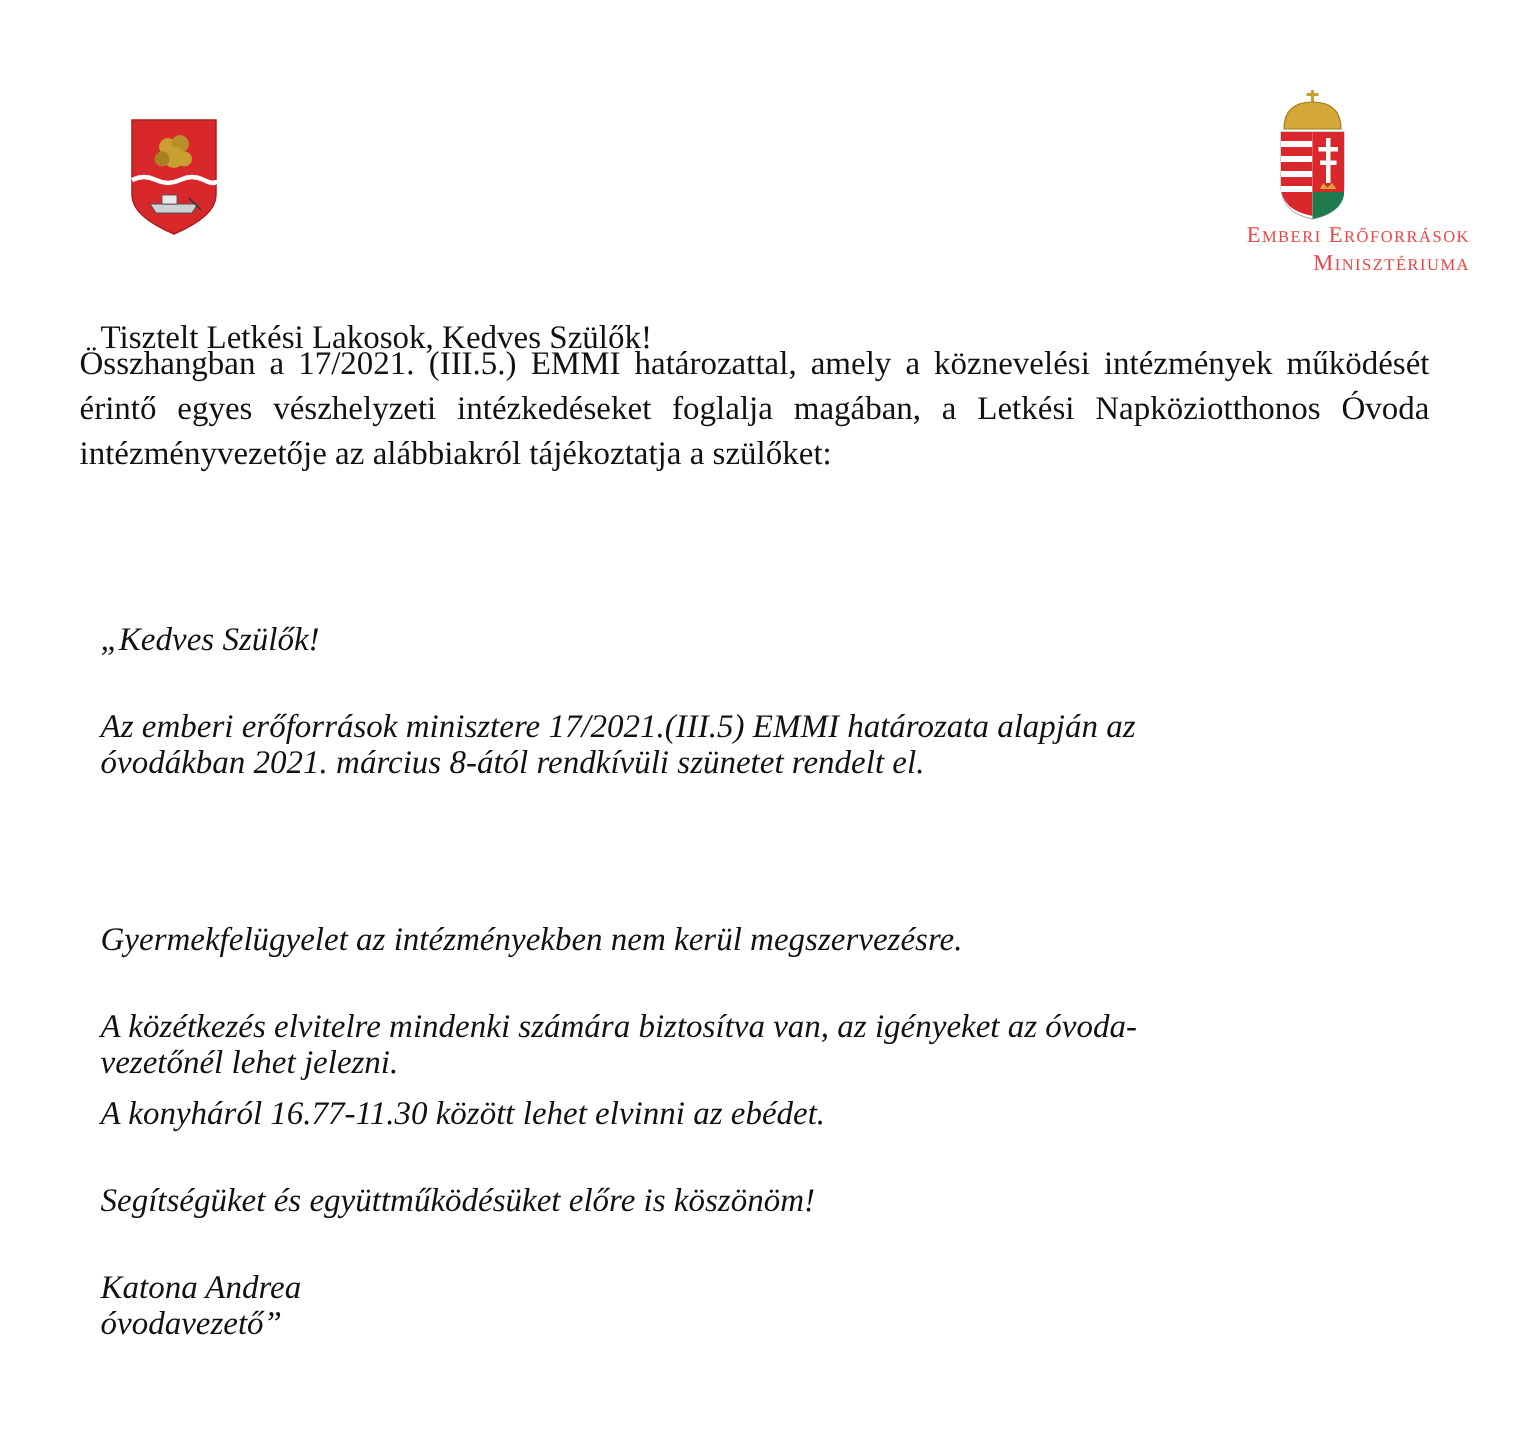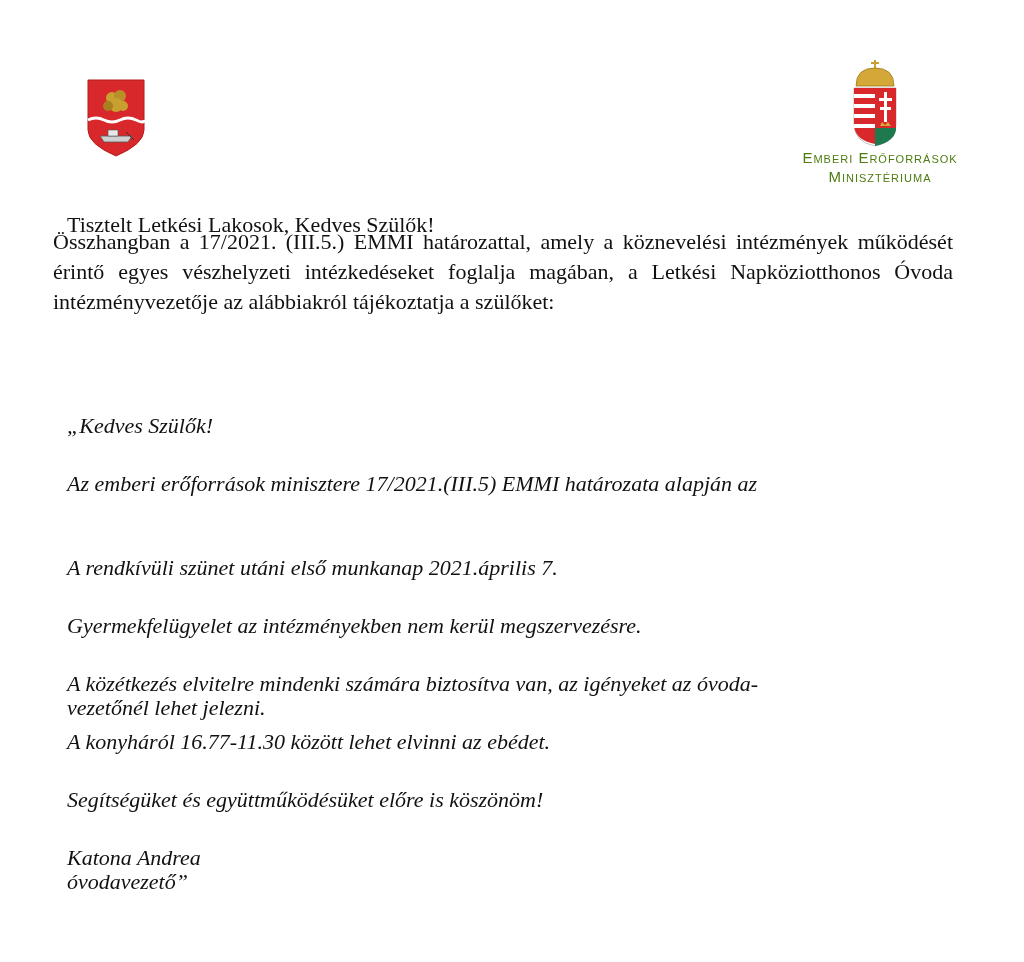--- a/index.html
+++ b/index.html
@@ -1,22 +1,22 @@
 <!DOCTYPE html>
 <html><head>
 <meta charset="utf-8">
 <style>
   html, body { margin:0; padding:0; background:#ffffff; }
   body { width:1024px; height:962px; position:relative; overflow:hidden; color:#111; }
   .page { position:absolute; left:0; top:0; width:1024px; height:962px; background:#fff; }
   .crest-left { position:absolute; left:86px; top:78px; width:60px; height:80px; }
   .ministry-logo { position:absolute; left:780px; top:58px; width:200px; height:135px; }
   .ministry-emblem { position:absolute; left:70px; top:0; width:50px; height:90px; }
-  .ministry-name { position:absolute; left:0; top:90px; width:200px; text-align:center;
-    font-family:Liberation Sans, sans-serif; font-size:15px; letter-spacing:1px; color:#4d7c0f; line-height:19px; font-variant:small-caps; }
+  .ministry-name { position:absolute; left:0; top:90px; width:200px; text-align:right;
+    font-family:Liberation Serif, serif; font-size:15px; letter-spacing:1px; color:#ef4444; line-height:19px; font-variant:small-caps; }
   .greeting { position:absolute; left:67px; top:184px; font-family:Liberation Serif, serif; font-size:22px;margin-top:28px; }
   .intro { position:absolute; left:53px; top:227px; width:900px; font-family:Liberation Serif, serif;
     font-size:22px; line-height:30px; text-align:justify; }
   .p { position:absolute; left:67px; width:920px; font-family:"Liberation Serif", serif; font-style:italic; font-weight:normal; font-size:22px; line-height:24px; }
 </style>
 </head>
 <body>
 
 <div class="page">
 
@@ -55,21 +55,21 @@
       <div>Emberi Erőforrások</div>
       <div>Minisztériuma</div>
     </div>
   </div>
 
   <div class="greeting">Tisztelt Letkési Lakosok, Kedves Szülők!</div>
   <div class="intro">Összhangban a 17/2021. (III.5.) EMMI határozattal, amely a köznevelési intézmények működését érintő egyes vészhelyzeti intézkedéseket foglalja magában, a Letkési Napköziotthonos Óvoda intézményvezetője az alábbiakról tájékoztatja a szülőket:</div>
 
   <div class="p" style="top:414px">„Kedves Szülők!</div>
   <div class="p" style="top:472px">Az emberi erőforrások minisztere 17/2021.(III.5) EMMI határozata alapján az</div>
-  <div class="p" style="top:556px">A rendkívüli szünet utáni első munkanap 2021.április 7.</div>
+  <div class="p" style="top:496px">óvodákban 2021. március 8-ától rendkívüli szünetet rendelt el.</div>
   <div class="p" style="top:672px">A közétkezés elvitelre mindenki számára biztosítva van, az igényeket az óvoda-</div>
   <div class="p" style="top:614px">Gyermekfelügyelet az intézményekben nem kerül megszervezésre.</div>
   <div class="p" style="top:696px">vezetőnél lehet jelezni.</div>
   <div class="p" style="top:730px">A konyháról 16.77-11.30 között lehet elvinni az ebédet.</div>
   <div class="p" style="top:788px">Segítségüket és együttműködésüket előre is köszönöm!</div>
   <div class="p" style="top:846px">Katona Andrea</div>
   <div class="p" style="top:870px">óvodavezető”</div>
 </div>
 
 </body></html>

